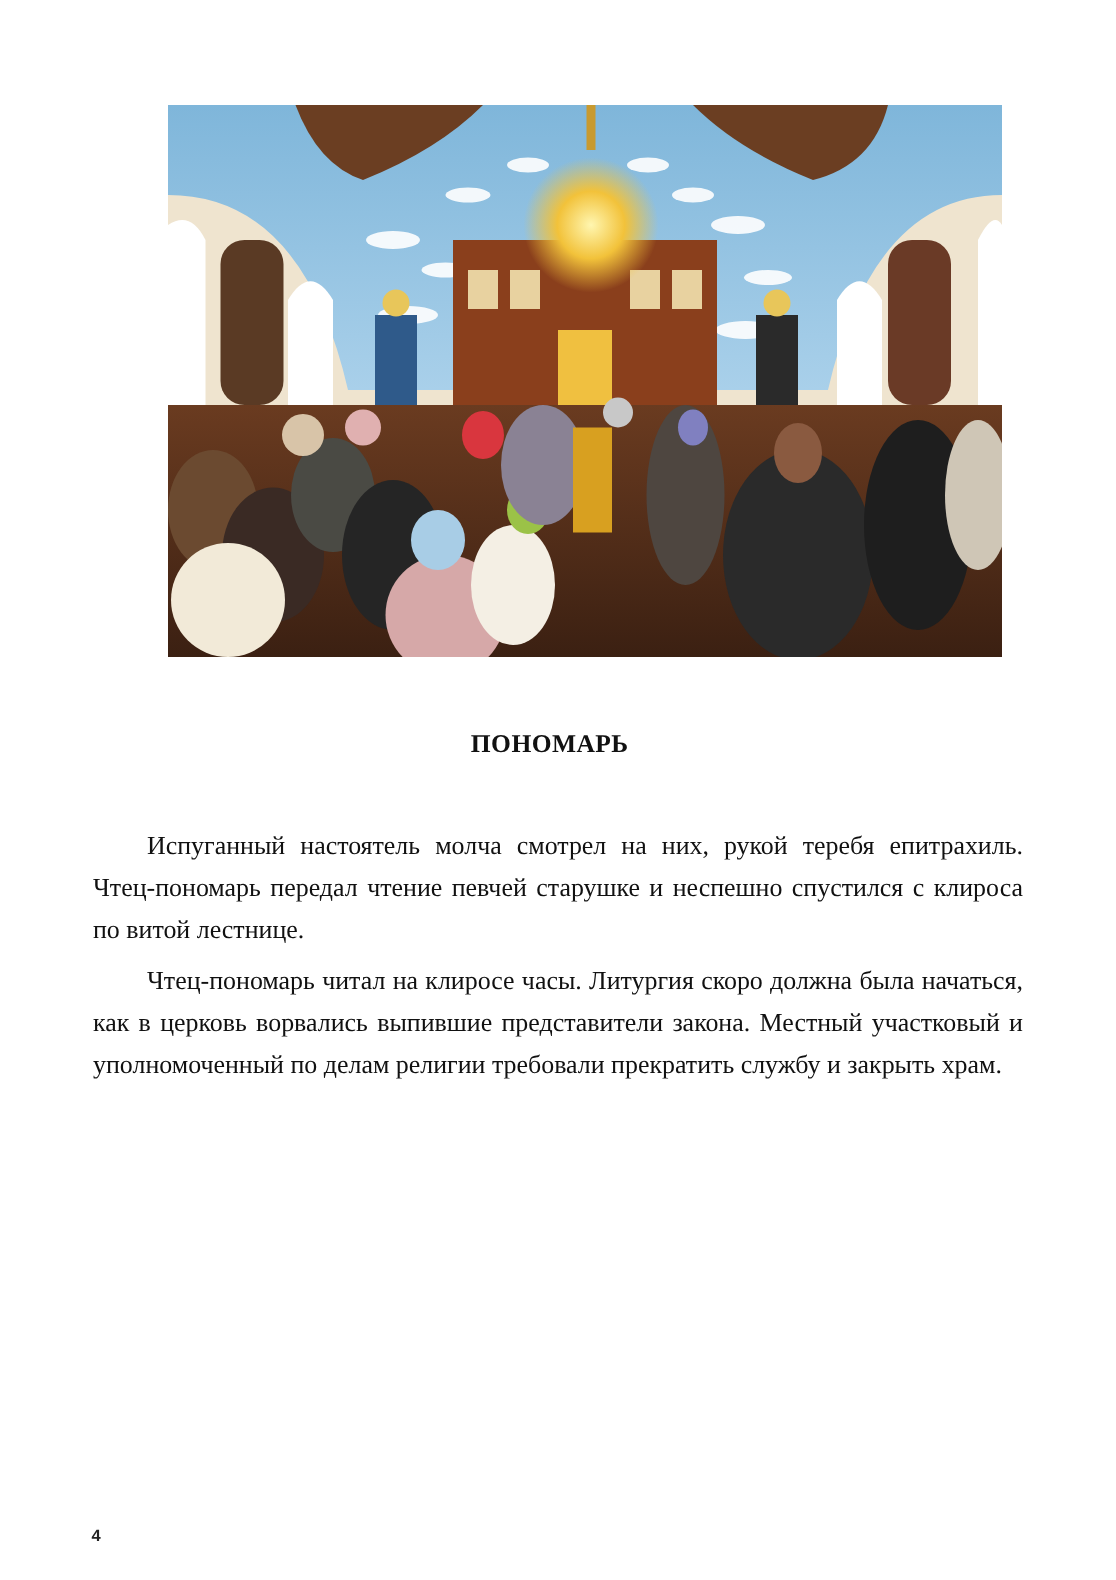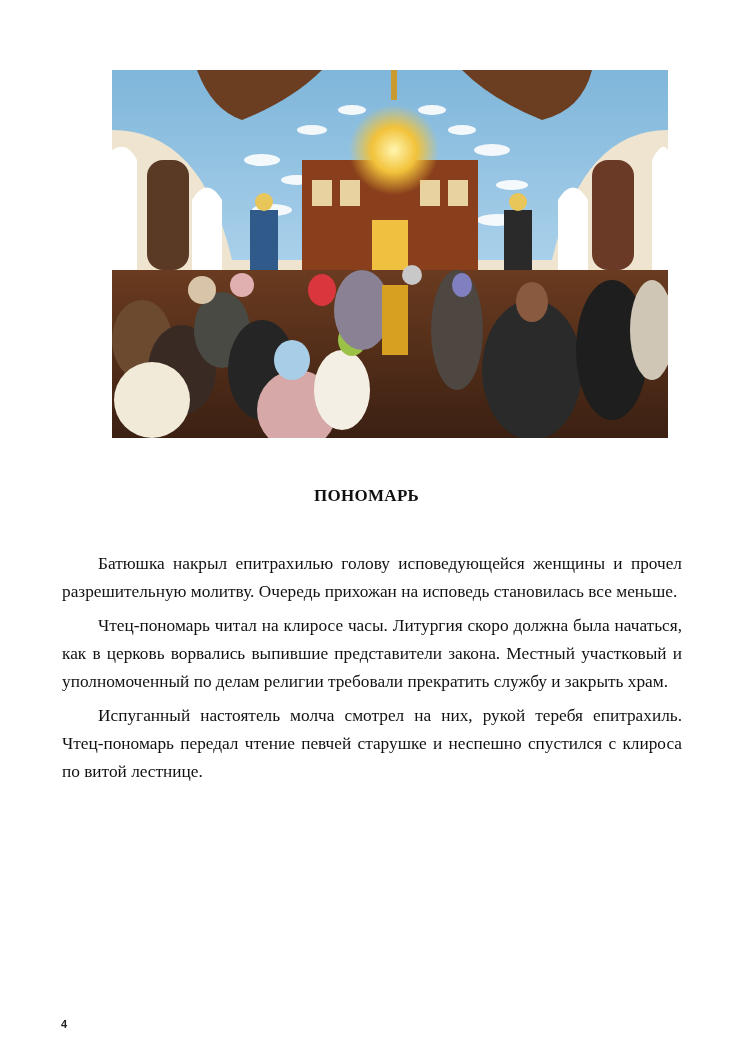--- a/index.html
+++ b/index.html
@@ -149,18 +149,17 @@
       <ellipse cx="130" cy="215" rx="12" ry="12" fill="#e0b0b0"></ellipse>
       <ellipse cx="300" cy="205" rx="10" ry="10" fill="#c8c8c8"></ellipse>
       <ellipse cx="350" cy="215" rx="10" ry="12" fill="#8080c0"></ellipse>
     </g>
   </svg>
 </div>
 
 <h1 class="title">ПОНОМАРЬ</h1>
 
 <div class="body-text">
-  <p>Батюшка накрыл епитрахилью голову исповедующейся женщины и прочел разрешительную молитву. Очередь прихожан на исповедь становилась все меньше.</p>
+  <p>Испуганный настоятель молча смотрел на них, рукой теребя епитрахиль. Чтец-пономарь передал чтение певчей старушке и неспешно спустился с клироса по витой лестнице.</p>
   <p>Чтец-пономарь читал на клиросе часы. Литургия скоро должна была начаться, как в церковь ворвались выпившие представители закона. Местный участковый и уполномоченный по делам религии требовали прекратить службу и закрыть храм.</p>
-  <p>Испуганный настоятель молча смотрел на них, рукой теребя епитрахиль. Чтец-пономарь передал чтение певчей старушке и неспешно спустился с клироса по витой лестнице.</p>
 </div>
 
 <div class="page-number">4</div>
 
 </body></html>

